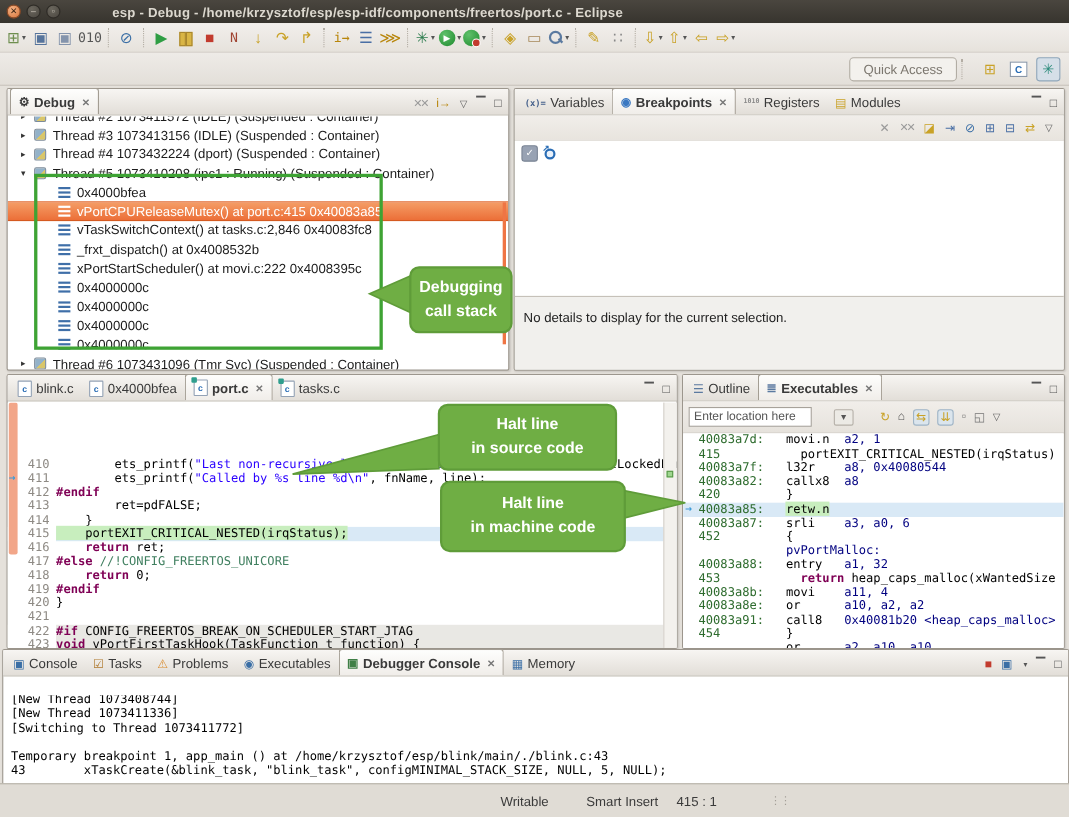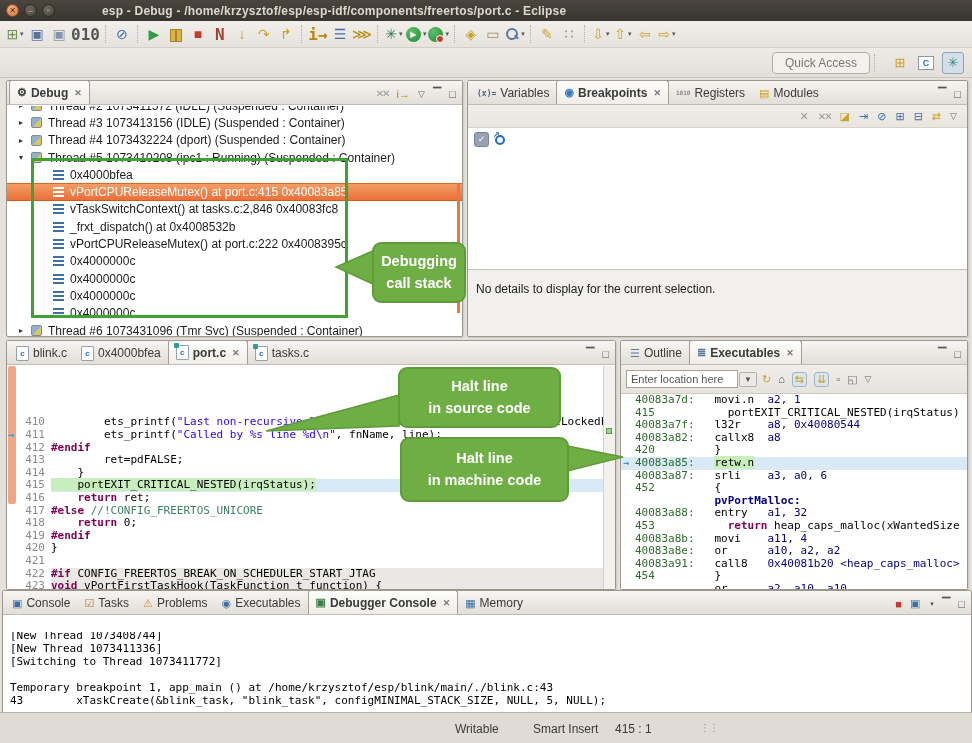--- a/index.html
+++ b/index.html
@@ -10,21 +10,21 @@
   .winctl{display:flex;gap:5px;margin-left:6px}
   .wbtn{width:13px;height:13px;border-radius:50%;font-size:8px;line-height:12px;text-align:center;
     color:#3a2313;background:radial-gradient(circle at 35% 30%,#f3b183,#d9753c);border:1px solid #8c4a26;box-sizing:border-box}
   .wbtn.plain{background:radial-gradient(circle at 35% 30%,#6b675e,#4a463f);border-color:#2e2b26;color:#cfcabe}
   .title-text{color:#dcd8cf;font-size:12px;font-weight:bold;margin-left:47px;letter-spacing:.2px}
   
   .tb-row1{position:absolute;left:0;top:21px;width:972px;height:27px;background:linear-gradient(#f2efec,#e6e2dc);
     border-bottom:1px solid #d3cec7;display:flex;align-items:center;padding-left:4px;box-sizing:border-box}
   .tbi{min-width:20px;height:21px;display:inline-flex;align-items:center;justify-content:center;
     font-size:14px;position:relative;margin:0 1px;border-radius:3px}
-  .tbi.txt{font-size:16px;font-weight:bold;font-family:"DejaVu Sans Mono",monospace}
+  .tbi.txt{font-size:12px;font-weight:normal;font-family:"DejaVu Sans Mono",monospace}
   .dd{font-size:7px;color:#555;margin-left:2px}
   .tbsep{width:1px;height:18px;border-left:1px dotted #b3ada4;margin:0 4px}
   .g-run,.g-profile{width:15px;height:15px;border-radius:50%;background:radial-gradient(circle at 35% 30%,#5fc06a,#1e8a2e);
     color:#fff !important;font-size:8px;display:inline-flex;align-items:center;justify-content:center;position:relative}
   .g-profile::after{content:"";position:absolute;right:-1px;bottom:-1px;width:6px;height:6px;border-radius:50%;background:#c23b2e;border:1px solid #fff}
   .g-pause{width:12px;height:13px;position:relative}
   .g-pause::before,.g-pause::after{content:"";position:absolute;top:1px;width:4px;height:11px;background:#d9b545;border:1px solid #a8862e}
   .g-pause::before{left:0}.g-pause::after{right:0}
   .g-mag{width:14px;height:14px;position:relative}
   .g-mag::before{content:"";position:absolute;left:1px;top:1px;width:8px;height:8px;border:2px solid #5b7aa0;border-radius:50%}
@@ -100,23 +100,23 @@
   .cl-current .lt{background:#c8eebe}
   .cl-inactive{background:linear-gradient(to right,#fff 44px,#e9e8e4 44px)}
   .range-bar{position:absolute;left:1px;top:0;width:8px;height:138px;background:#f2a689;border-radius:2px;z-index:2}
   .ip-arrow{position:absolute;left:1px;top:63px;font-size:10px;font-weight:bold;color:#3f9bd8;z-index:3}
   .overview{position:absolute;right:0;top:25px;bottom:0;width:11px;background:#f3f1ed;border-left:1px solid #d5d1ca}
   .ov-mark{position:absolute;left:2px;width:6px;height:6px;background:#9fd68f;border:1px solid #5a9a4a;box-sizing:border-box}
   
   .sg-plain{color:#000}.sg-kw{color:#7f0055;font-weight:bold}.sg-str{color:#2a00ff}
   .sg-com{color:#3f7f5f}.sg-pp{color:#7f0055;font-weight:bold}
   .sg-addr{color:#2d6b2d}.sg-ln{color:#2d6b2d}.sg-mn{color:#000}.sg-op{color:#000080}
-  .sg-lbl{color:#000080;font-weight:bold}.sg-mnhl{background:#c8eebe;color:#000}
-  
-  .datoolbar{height:28px;display:flex;align-items:center;gap:1px;padding:0 5px;
+  .sg-lbl{color:#000080;font-weight:normal}.sg-mnhl{background:#c8eebe;color:#000}
+  
+  .datoolbar{height:28px;display:flex;align-items:center;gap:20px;padding:0 5px;
     background:linear-gradient(#f1eeea,#e6e2dc);border-bottom:1px solid #cfcac2}
   .loc-input{width:112px;height:18px;border:1px solid #a7a29a;background:#fff;font-size:11px;color:#444;
     padding:0 4px;box-sizing:border-box;font-family:"Liberation Sans",sans-serif}
   .loc-input::placeholder{color:#555}
   .loc-dd{font-size:8px;color:#555;border:1px solid #b5b0a8;border-radius:2px;padding:2px 4px;background:#eceae5}
   .dabody{position:absolute;left:0;right:0;top:53px;bottom:0;background:#fff;overflow:hidden;
     font-family:"DejaVu Sans Mono",monospace;font-size:11px;line-height:12.6px;white-space:pre;padding-left:14px}
   .drow{height:12.6px;position:relative}
   .d-hl{background:#d9e9f6;margin-left:-14px;padding-left:14px}
   .d-arrow{position:absolute;left:-12px;top:0;font-size:10px;font-weight:bold;color:#3f9bd8}
@@ -263,21 +263,21 @@
       <div class="trow frame">
         <span class="ico-frame"></span>
         <span>vTaskSwitchContext() at tasks.c:2,846 0x40083fc8</span>
       </div>
       <div class="trow frame">
         <span class="ico-frame"></span>
         <span>_frxt_dispatch() at 0x4008532b</span>
       </div>
       <div class="trow frame">
         <span class="ico-frame"></span>
-        <span>vPortCPUReleaseMutex() at port.c:222 0x4008395c</span>
+        <span>xPortStartScheduler() at movi.c:222 0x4008395c</span>
       </div>
       <div class="trow frame">
         <span class="ico-frame"></span>
         <span>0x4000000c</span>
       </div>
       <div class="trow frame">
         <span class="ico-frame"></span>
         <span>0x4000000c</span>
       </div>
       <div class="trow frame">

